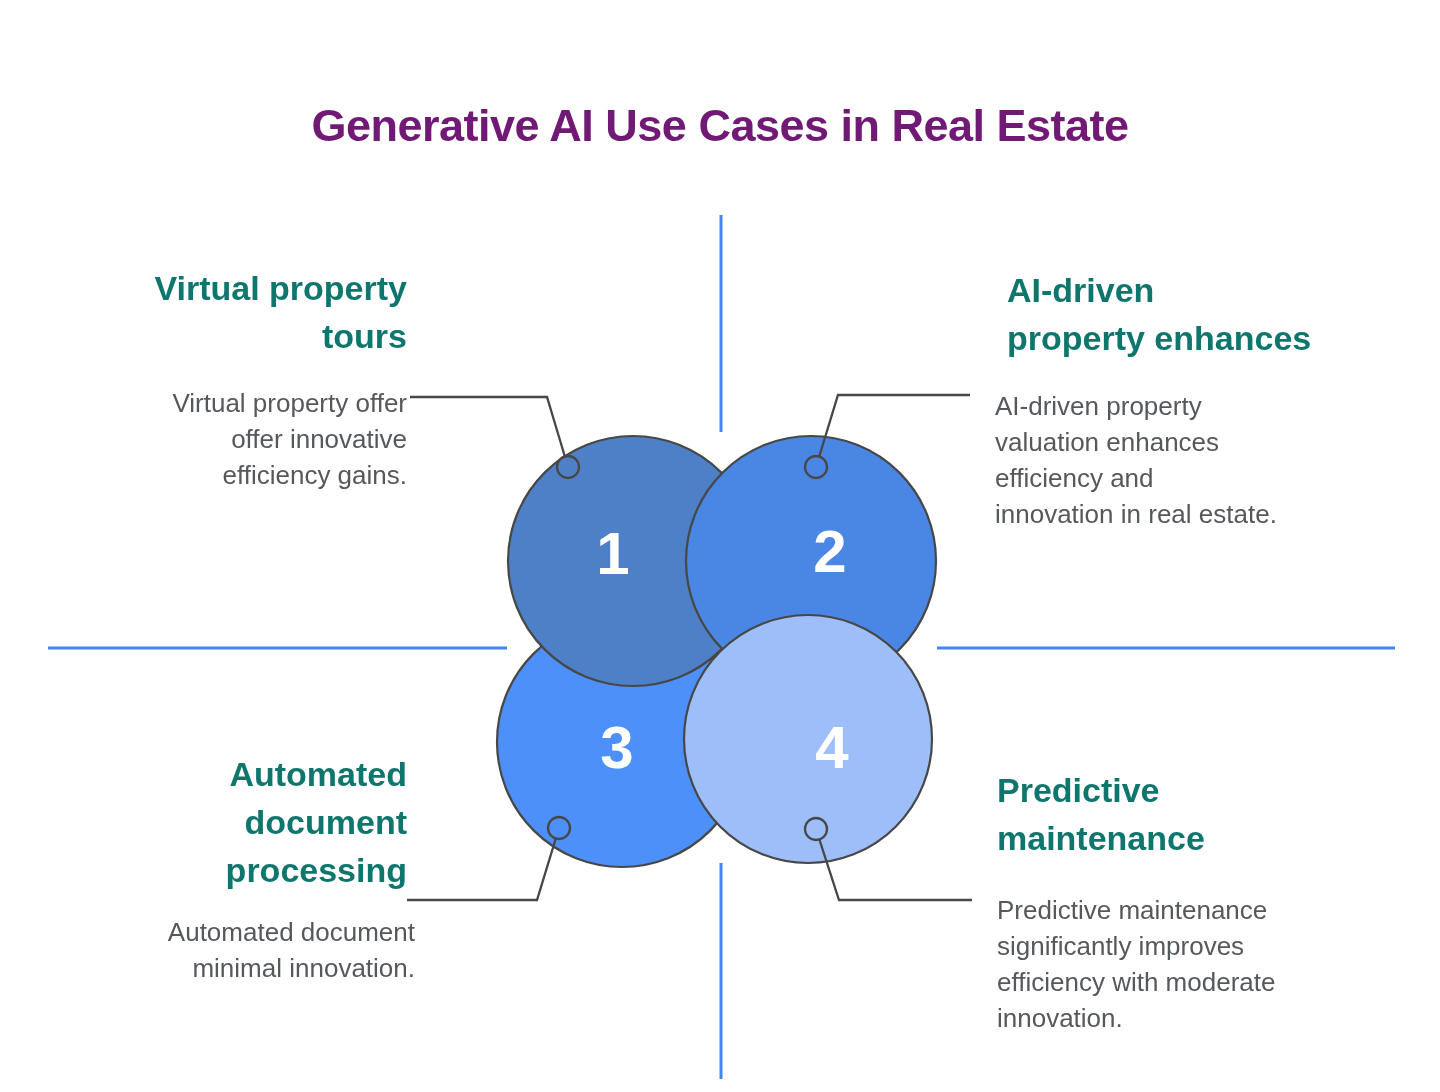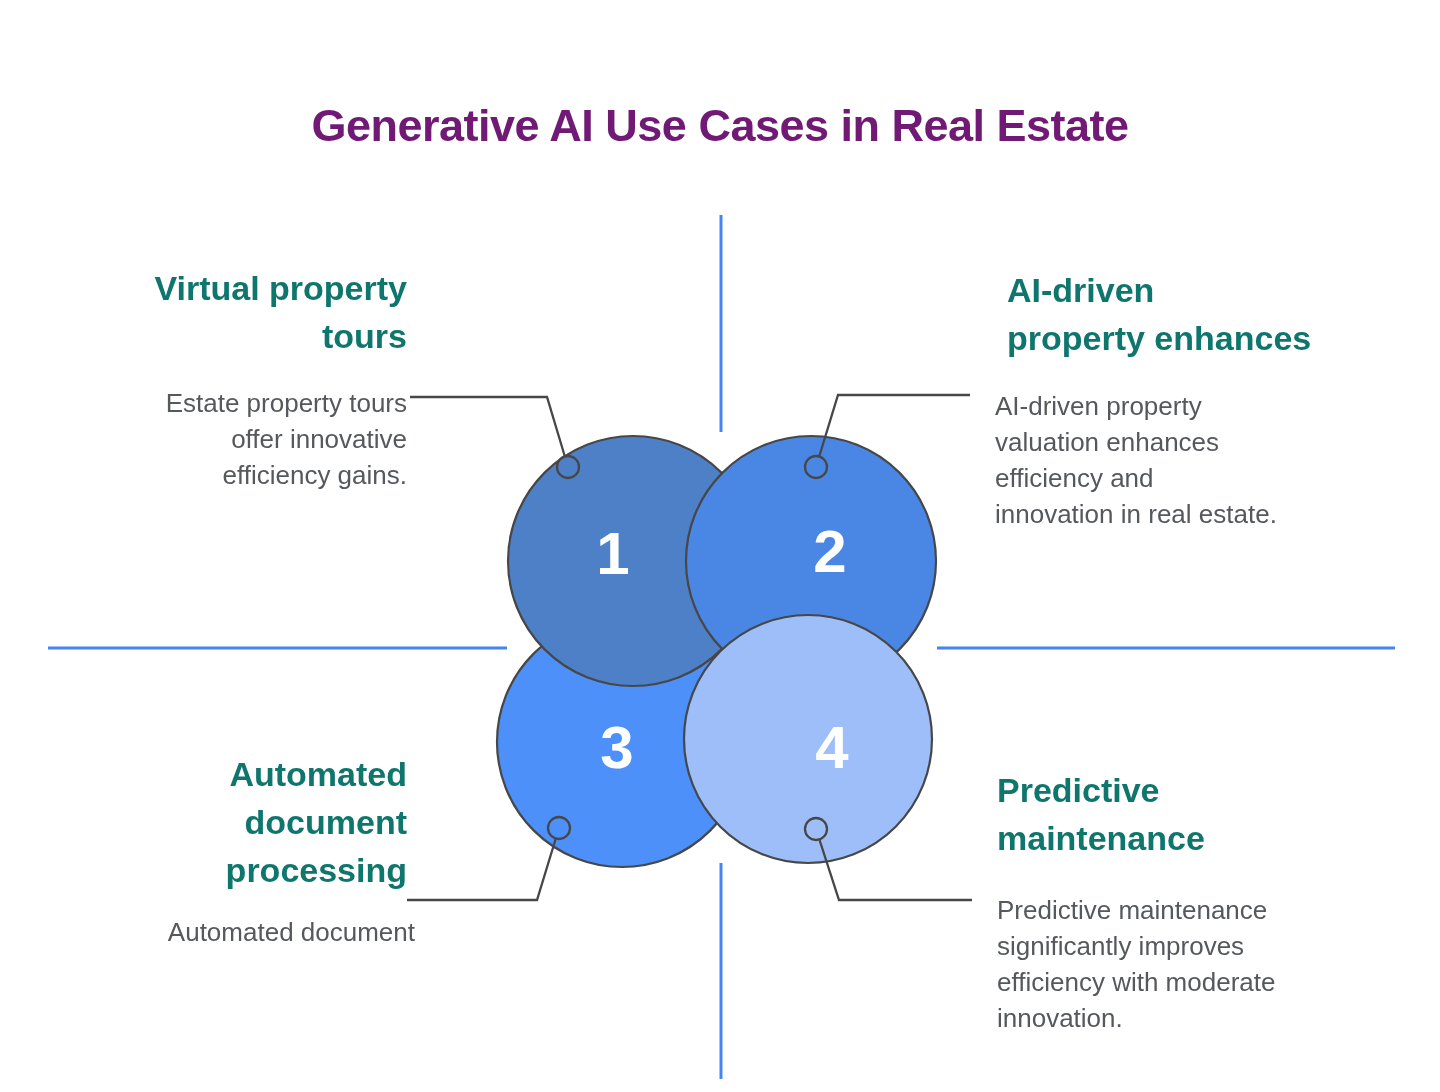--- a/index.html
+++ b/index.html
@@ -54,21 +54,21 @@
     <text class="num" x="832" y="747" text-anchor="middle" dominant-baseline="central">4</text>
   </svg>
 
   <div class="title">Generative AI Use Cases in Real Estate</div>
 
   <div class="block heading align-right" style="left:60px;top:264px;width:347px;">
     <div>Virtual property</div>
     <div>tours</div>
   </div>
   <div class="block body-text align-right" style="left:60px;top:385px;width:347px;">
-    <div>Estate property tours</div>
+    <div>Virtual property offer</div>
     <div>offer innovative</div>
     <div>efficiency gains.</div>
   </div>
 
   <div class="block heading align-left" style="left:995px;top:266px;width:400px;margin-left:12px;">
     <div>AI-driven</div>
     <div>property enhances</div>
   </div>
   <div class="block body-text align-left" style="left:995px;top:388px;width:400px;">
     <div>AI-driven property</div>
@@ -77,20 +77,21 @@
     <div>innovation in real estate.</div>
   </div>
 
   <div class="block heading align-right" style="left:60px;top:750px;width:347px;">
     <div>Automated</div>
     <div>document</div>
     <div>processing</div>
   </div>
   <div class="block body-text align-right" style="left:68px;top:914px;width:347px;">
     <div>Automated document</div>
+    <div>minimal innovation.</div>
   </div>
 
   <div class="block heading align-left" style="left:997px;top:766px;width:400px;">
     <div>Predictive</div>
     <div>maintenance</div>
   </div>
   <div class="block body-text align-left" style="left:997px;top:892px;width:400px;">
     <div>Predictive maintenance</div>
     <div>significantly improves</div>
     <div>efficiency with moderate</div>

